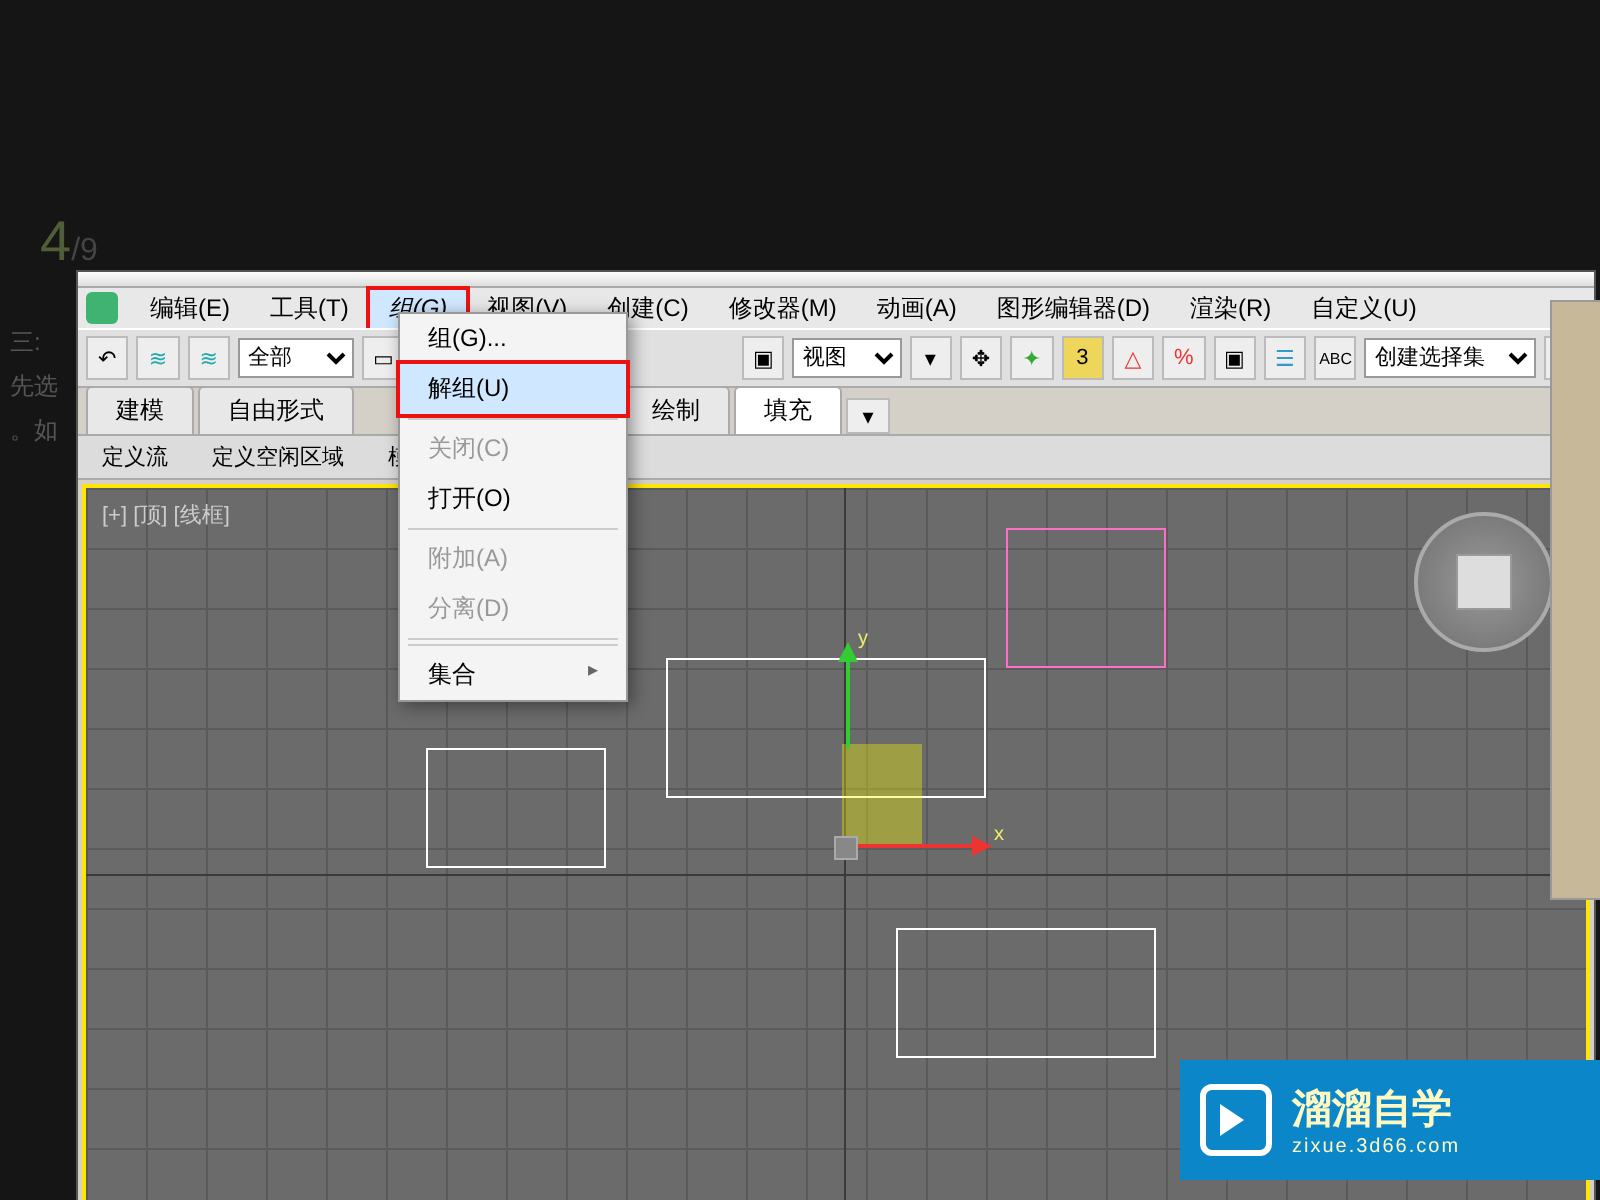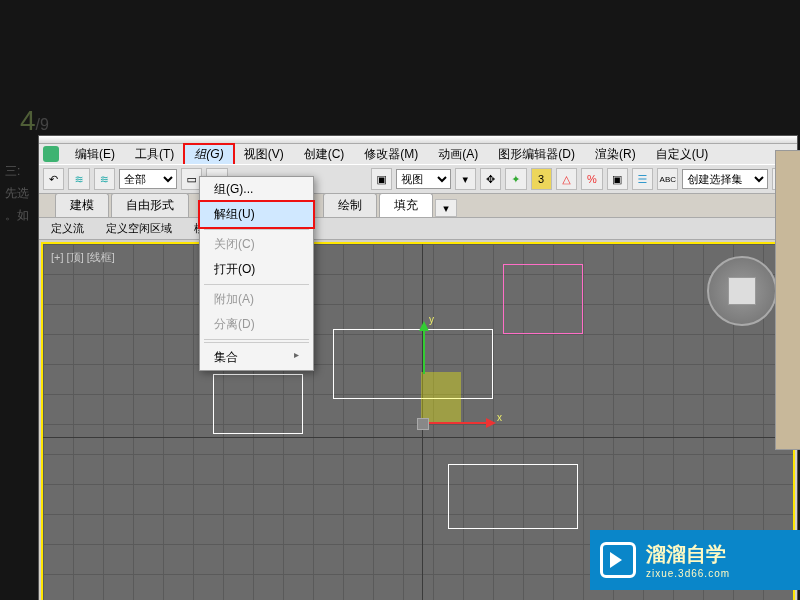--- a/index.html
+++ b/index.html
@@ -10,21 +10,21 @@
   .app-window { position: absolute; top: 135px; left: 38px; width: 760px; height: 525px; background: #d4d0c8; border: 1px solid #555; z-index: 2; display: flex; flex-direction: column; }
   .titlebar { height: 8px; background: linear-gradient(#fff,#ddd); border-bottom: 1px solid #aaa; }
   .menubar { height: 20px; background: #e8e8e8; display: flex; align-items: center; font-size: 12px; gap: 0; padding-left: 4px; }
   .menubar .app-icon { width: 16px; height: 16px; background: #3eb372; border-radius: 3px; margin-right: 6px; }
   .menubar .menu-item { padding: 2px 10px; cursor: default; }
   .menubar .menu-item.active { background: #d0e8ff; border: 1px solid #7eb4ea; padding: 1px 9px; font-style: italic; }
   .menubar .menu-item.boxed { outline: 2px solid #e11; outline-offset: -1px; }
   .toolbar { height: 30px; background: #e0e0e0; border-top: 1px solid #fff; border-bottom: 1px solid #aaa; display: flex; align-items: center; font-size: 11px; padding: 0 4px; gap: 4px; }
   .tbtn { width: 22px; height: 22px; background: #eee; border: 1px solid #bbb; display: inline-flex; align-items: center; justify-content: center; font-size: 11px; }
   .tsel { height: 20px; font-size: 11px; border: 1px solid #999; background: #fff; }
-  .tabbar { height: 24px; background: #d4d0c8; display: flex; align-items: flex-end; font-size: 12px; padding-left: 16px; gap: 2px; border-bottom: 1px solid #aaa; }
+  .tabbar { height: 24px; background: #d4d0c8; display: flex; align-items: flex-end; font-size: 12px; padding-left: 4px; gap: 2px; border-bottom: 1px solid #aaa; }
   .tab { padding: 3px 14px; background: #e8e8e8; border: 1px solid #aaa; border-bottom: none; border-radius: 3px 3px 0 0; }
   .subbar { height: 22px; background: #dcdcdc; display: flex; align-items: center; font-size: 11px; padding-left: 4px; gap: 6px; border-bottom: 1px solid #aaa; }
   .subbar .sub-item { padding: 2px 8px; }
   .viewport-area { flex: 1; background: #6b6b6b; position: relative; border: 2px solid #ffe600; margin: 2px; }
   .grid { position: absolute; inset: 0; background-image: linear-gradient(#5a5a5a 1px, transparent 1px), linear-gradient(90deg, #5a5a5a 1px, transparent 1px); background-size: 30px 30px; }
   .grid::before { content:""; position:absolute; left:50.5%; top:0; bottom:0; width:1px; background:#3a3a3a; }
   .grid::after { content:""; position:absolute; top:47%; left:0; right:0; height:1px; background:#3a3a3a; }
   .vp-label { position: absolute; top: 6px; left: 8px; font-size: 11px; color: #ccc; }
   .rect { position: absolute; border: 1px solid #fff; background: transparent; }
   .rect.pink { border-color: #ff6ec7; }
@@ -37,21 +37,21 @@
   .gizmo .xlabel { position:absolute; top:38px; left:74px; color:#eded6a; font-size:10px; }
   .gizmo .handle { position:absolute; left:-2px; top:-2px; width:40px; height:52px; background:rgba(255,255,0,0.35); }
   .gizmo .origin { position:absolute; left:-6px; top:44px; width:12px; height:12px; border:1px solid #aaa; background:#888; }
   .corner-gizmo { position:absolute; bottom:8px; left:8px; font-size:10px; }
   .corner-gizmo .y { color:#9fdc6e; }
   .corner-gizmo .x { color:#e88; display:inline-block; margin-left:18px; }
   .corner-gizmo .z { color:#7ecdee; }
   .viewcube { position: absolute; top: 12px; right: 16px; width: 70px; height: 70px; border: 2px solid #aaa; border-radius: 50%; background: radial-gradient(#9a9a9a,#6e6e6e); display: flex; align-items: center; justify-content: center; }
   .viewcube .cube { width: 28px; height: 28px; background: #ddd; border: 1px solid #999; }
 
-  .dropdown { position: absolute; top: 20px; left: 160px; width: 115px; background: #f4f4f4; border: 1px solid #999; box-shadow: 2px 2px 8px rgba(0,0,0,0.4); font-size: 12px; z-index: 10; margin-top: 20px; }
+  .dropdown { position: absolute; top: 20px; left: 160px; width: 115px; background: #f4f4f4; border: 1px solid #999; box-shadow: 2px 2px 8px rgba(0,0,0,0.4); font-size: 12px; z-index: 10; }
   .dropdown .dd-item { padding: 4px 14px; cursor: default; }
   .dropdown .dd-item.disabled { color: #999; }
   .dropdown .dd-item.hot { background: #d0e8ff; border: 1px solid #7eb4ea; margin: -1px; }
   .dropdown .dd-item.boxed { outline: 2px solid #e11; outline-offset: -1px; }
   .dropdown .dd-sep { height: 1px; background: #ccc; margin: 2px 4px; }
   .dropdown .dd-item.submenu::after { content: "▸"; float: right; font-size: 10px; color: #666; }
 
   .side-panel { position: absolute; top: 150px; right: -5px; width: 30px; height: 300px; background: #c8b89a; border: 1px solid #999; z-index: 2; }
 
   .watermark { position: absolute; bottom: 10px; right: 0; width: 210px; height: 60px; background: #0a86c9; z-index: 5; display: flex; align-items: center; gap: 10px; padding: 0 10px; }

